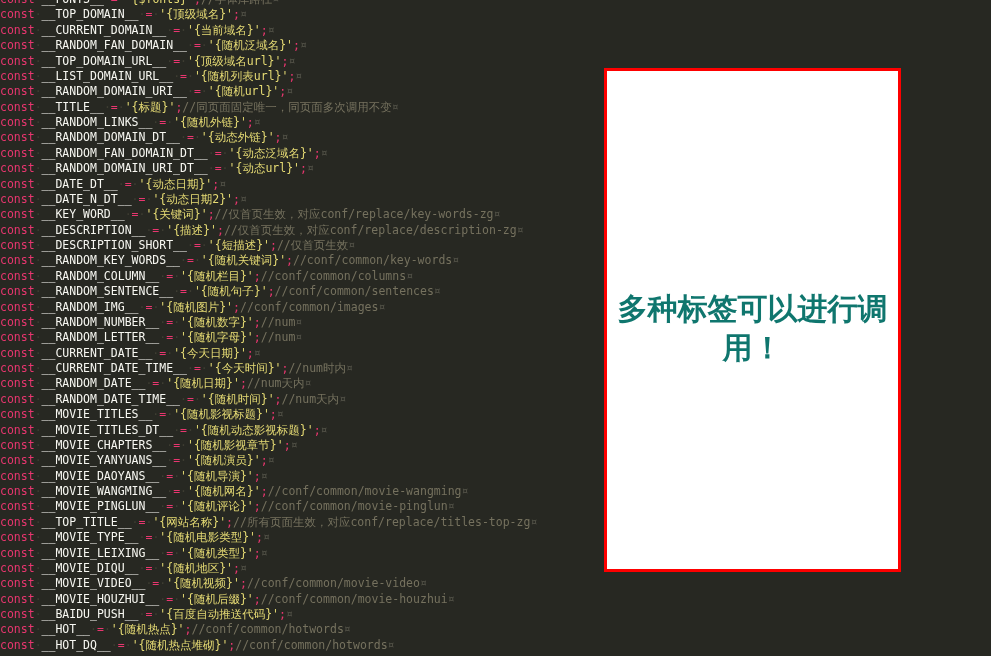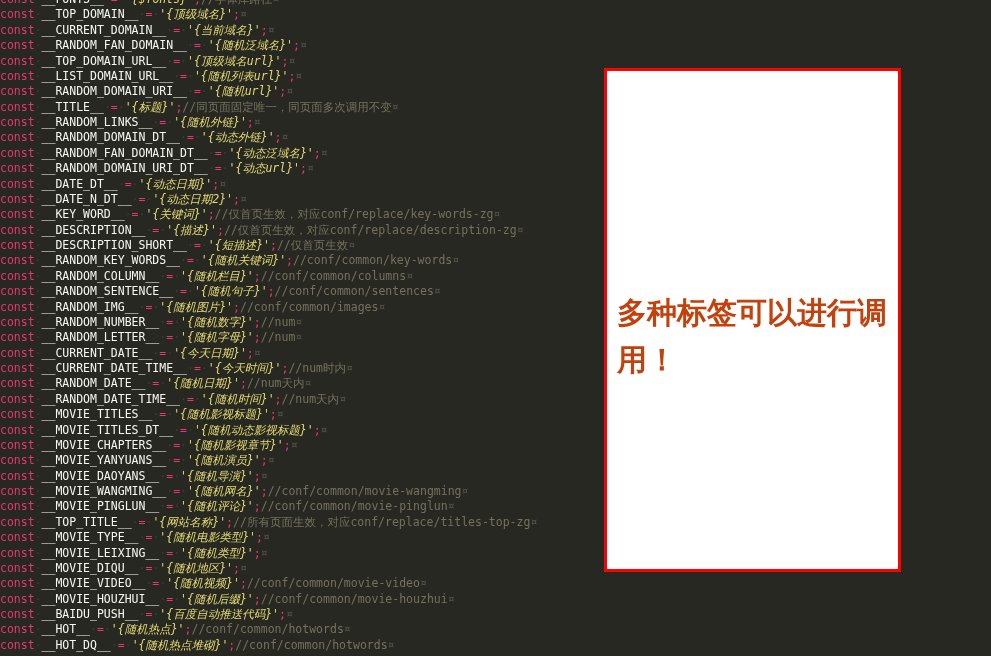--- a/index.html
+++ b/index.html
@@ -16,45 +16,46 @@
     width:991px;
     font-size:11.5px;
     line-height:15.38px;
     white-space:pre;
     letter-spacing:0px;
   }
   .line{ height:15.38px; white-space:pre; }
   .kw{ color:#e8366f; }
   .name{ color:#f8f8f2;margin-top:36px; }
   .op{ color:#e8366f; }
-  .str{ color:#e6db74;font-style:italic; }
+  .str{ color:#e6db74; }
   .semi{ color:#e8366f; }
   .cmt{ color:#75715e;margin-top:8px; }
   .dot{ color:#3e3d32; }
   .eol{ color:#5a594e; }
 
   
   #annot{
     position:absolute;
     left:604px; top:68px;
     width:297px; height:504px;
     background:#ffffff;
     border:3px solid #fe0000;
     box-sizing:border-box;
     z-index:5;
   }
   #annot-text{
     position:absolute;
     left:0; right:0;
     top:218px;
-    color:#c2410c;
+    text-align:center;
+    color:#0f766e;
     font-family:"DejaVu Serif","Liberation Serif",serif;
     font-weight:bold;
     font-size:30px;
-    line-height:47px;
+    line-height:39px;
     padding:0 10px;
     box-sizing:border-box;
   }
 </style>
 </head>
 <body>
 
 <div id="code"><div class="line"><span class="kw">const</span><span class="dot">·</span><span class="name">__FONTS__</span><span class="dot">·</span><span class="op">=</span><span class="dot">·</span><span class="str">'{$fonts}'</span><span class="semi">;</span><span class="cmt">//字体库路径</span><span class="eol">¤</span></div><div class="line"><span class="kw">const</span><span class="dot">·</span><span class="name">__TOP_DOMAIN__</span><span class="dot">·</span><span class="op">=</span><span class="dot">·</span><span class="str">'{顶级域名}'</span><span class="semi">;</span><span class="eol">¤</span></div><div class="line"><span class="kw">const</span><span class="dot">·</span><span class="name">__CURRENT_DOMAIN__</span><span class="dot">·</span><span class="op">=</span><span class="dot">·</span><span class="str">'{当前域名}'</span><span class="semi">;</span><span class="eol">¤</span></div><div class="line"><span class="kw">const</span><span class="dot">·</span><span class="name">__RANDOM_FAN_DOMAIN__</span><span class="dot">·</span><span class="op">=</span><span class="dot">·</span><span class="str">'{随机泛域名}'</span><span class="semi">;</span><span class="eol">¤</span></div><div class="line"><span class="kw">const</span><span class="dot">·</span><span class="name">__TOP_DOMAIN_URL__</span><span class="dot">·</span><span class="op">=</span><span class="dot">·</span><span class="str">'{顶级域名url}'</span><span class="semi">;</span><span class="eol">¤</span></div><div class="line"><span class="kw">const</span><span class="dot">·</span><span class="name">__LIST_DOMAIN_URL__</span><span class="dot">·</span><span class="op">=</span><span class="dot">·</span><span class="str">'{随机列表url}'</span><span class="semi">;</span><span class="eol">¤</span></div><div class="line"><span class="kw">const</span><span class="dot">·</span><span class="name">__RANDOM_DOMAIN_URI__</span><span class="dot">·</span><span class="op">=</span><span class="dot">·</span><span class="str">'{随机url}'</span><span class="semi">;</span><span class="eol">¤</span></div><div class="line"><span class="kw">const</span><span class="dot">·</span><span class="name">__TITLE__</span><span class="dot">·</span><span class="op">=</span><span class="dot">·</span><span class="str">'{标题}'</span><span class="semi">;</span><span class="cmt">//同页面固定唯一，同页面多次调用不变</span><span class="eol">¤</span></div><div class="line"><span class="kw">const</span><span class="dot">·</span><span class="name">__RANDOM_LINKS__</span><span class="dot">·</span><span class="op">=</span><span class="dot">·</span><span class="str">'{随机外链}'</span><span class="semi">;</span><span class="eol">¤</span></div><div class="line"><span class="kw">const</span><span class="dot">·</span><span class="name">__RANDOM_DOMAIN_DT__</span><span class="dot">·</span><span class="op">=</span><span class="dot">·</span><span class="str">'{动态外链}'</span><span class="semi">;</span><span class="eol">¤</span></div><div class="line"><span class="kw">const</span><span class="dot">·</span><span class="name">__RANDOM_FAN_DOMAIN_DT__</span><span class="dot">·</span><span class="op">=</span><span class="dot">·</span><span class="str">'{动态泛域名}'</span><span class="semi">;</span><span class="eol">¤</span></div><div class="line"><span class="kw">const</span><span class="dot">·</span><span class="name">__RANDOM_DOMAIN_URI_DT__</span><span class="dot">·</span><span class="op">=</span><span class="dot">·</span><span class="str">'{动态url}'</span><span class="semi">;</span><span class="eol">¤</span></div><div class="line"><span class="kw">const</span><span class="dot">·</span><span class="name">__DATE_DT__</span><span class="dot">·</span><span class="op">=</span><span class="dot">·</span><span class="str">'{动态日期}'</span><span class="semi">;</span><span class="eol">¤</span></div><div class="line"><span class="kw">const</span><span class="dot">·</span><span class="name">__DATE_N_DT__</span><span class="dot">·</span><span class="op">=</span><span class="dot">·</span><span class="str">'{动态日期2}'</span><span class="semi">;</span><span class="eol">¤</span></div><div class="line"><span class="kw">const</span><span class="dot">·</span><span class="name">__KEY_WORD__</span><span class="dot">·</span><span class="op">=</span><span class="dot">·</span><span class="str">'{关键词}'</span><span class="semi">;</span><span class="cmt">//仅首页生效，对应conf/replace/key-words-zg</span><span class="eol">¤</span></div><div class="line"><span class="kw">const</span><span class="dot">·</span><span class="name">__DESCRIPTION__</span><span class="dot">·</span><span class="op">=</span><span class="dot">·</span><span class="str">'{描述}'</span><span class="semi">;</span><span class="cmt">//仅首页生效，对应conf/replace/description-zg</span><span class="eol">¤</span></div><div class="line"><span class="kw">const</span><span class="dot">·</span><span class="name">__DESCRIPTION_SHORT__</span><span class="dot">·</span><span class="op">=</span><span class="dot">·</span><span class="str">'{短描述}'</span><span class="semi">;</span><span class="cmt">//仅首页生效</span><span class="eol">¤</span></div><div class="line"><span class="kw">const</span><span class="dot">·</span><span class="name">__RANDOM_KEY_WORDS__</span><span class="dot">·</span><span class="op">=</span><span class="dot">·</span><span class="str">'{随机关键词}'</span><span class="semi">;</span><span class="cmt">//conf/common/key-words</span><span class="eol">¤</span></div><div class="line"><span class="kw">const</span><span class="dot">·</span><span class="name">__RANDOM_COLUMN__</span><span class="dot">·</span><span class="op">=</span><span class="dot">·</span><span class="str">'{随机栏目}'</span><span class="semi">;</span><span class="cmt">//conf/common/columns</span><span class="eol">¤</span></div><div class="line"><span class="kw">const</span><span class="dot">·</span><span class="name">__RANDOM_SENTENCE__</span><span class="dot">·</span><span class="op">=</span><span class="dot">·</span><span class="str">'{随机句子}'</span><span class="semi">;</span><span class="cmt">//conf/common/sentences</span><span class="eol">¤</span></div><div class="line"><span class="kw">const</span><span class="dot">·</span><span class="name">__RANDOM_IMG__</span><span class="dot">·</span><span class="op">=</span><span class="dot">·</span><span class="str">'{随机图片}'</span><span class="semi">;</span><span class="cmt">//conf/common/images</span><span class="eol">¤</span></div><div class="line"><span class="kw">const</span><span class="dot">·</span><span class="name">__RANDOM_NUMBER__</span><span class="dot">·</span><span class="op">=</span><span class="dot">·</span><span class="str">'{随机数字}'</span><span class="semi">;</span><span class="cmt">//num</span><span class="eol">¤</span></div><div class="line"><span class="kw">const</span><span class="dot">·</span><span class="name">__RANDOM_LETTER__</span><span class="dot">·</span><span class="op">=</span><span class="dot">·</span><span class="str">'{随机字母}'</span><span class="semi">;</span><span class="cmt">//num</span><span class="eol">¤</span></div><div class="line"><span class="kw">const</span><span class="dot">·</span><span class="name">__CURRENT_DATE__</span><span class="dot">·</span><span class="op">=</span><span class="dot">·</span><span class="str">'{今天日期}'</span><span class="semi">;</span><span class="eol">¤</span></div><div class="line"><span class="kw">const</span><span class="dot">·</span><span class="name">__CURRENT_DATE_TIME__</span><span class="dot">·</span><span class="op">=</span><span class="dot">·</span><span class="str">'{今天时间}'</span><span class="semi">;</span><span class="cmt">//num时内</span><span class="eol">¤</span></div><div class="line"><span class="kw">const</span><span class="dot">·</span><span class="name">__RANDOM_DATE__</span><span class="dot">·</span><span class="op">=</span><span class="dot">·</span><span class="str">'{随机日期}'</span><span class="semi">;</span><span class="cmt">//num天内</span><span class="eol">¤</span></div><div class="line"><span class="kw">const</span><span class="dot">·</span><span class="name">__RANDOM_DATE_TIME__</span><span class="dot">·</span><span class="op">=</span><span class="dot">·</span><span class="str">'{随机时间}'</span><span class="semi">;</span><span class="cmt">//num天内</span><span class="eol">¤</span></div><div class="line"><span class="kw">const</span><span class="dot">·</span><span class="name">__MOVIE_TITLES__</span><span class="dot">·</span><span class="op">=</span><span class="dot">·</span><span class="str">'{随机影视标题}'</span><span class="semi">;</span><span class="eol">¤</span></div><div class="line"><span class="kw">const</span><span class="dot">·</span><span class="name">__MOVIE_TITLES_DT__</span><span class="dot">·</span><span class="op">=</span><span class="dot">·</span><span class="str">'{随机动态影视标题}'</span><span class="semi">;</span><span class="eol">¤</span></div><div class="line"><span class="kw">const</span><span class="dot">·</span><span class="name">__MOVIE_CHAPTERS__</span><span class="dot">·</span><span class="op">=</span><span class="dot">·</span><span class="str">'{随机影视章节}'</span><span class="semi">;</span><span class="eol">¤</span></div><div class="line"><span class="kw">const</span><span class="dot">·</span><span class="name">__MOVIE_YANYUANS__</span><span class="dot">·</span><span class="op">=</span><span class="dot">·</span><span class="str">'{随机演员}'</span><span class="semi">;</span><span class="eol">¤</span></div><div class="line"><span class="kw">const</span><span class="dot">·</span><span class="name">__MOVIE_DAOYANS__</span><span class="dot">·</span><span class="op">=</span><span class="dot">·</span><span class="str">'{随机导演}'</span><span class="semi">;</span><span class="eol">¤</span></div><div class="line"><span class="kw">const</span><span class="dot">·</span><span class="name">__MOVIE_WANGMING__</span><span class="dot">·</span><span class="op">=</span><span class="dot">·</span><span class="str">'{随机网名}'</span><span class="semi">;</span><span class="cmt">//conf/common/movie-wangming</span><span class="eol">¤</span></div><div class="line"><span class="kw">const</span><span class="dot">·</span><span class="name">__MOVIE_PINGLUN__</span><span class="dot">·</span><span class="op">=</span><span class="dot">·</span><span class="str">'{随机评论}'</span><span class="semi">;</span><span class="cmt">//conf/common/movie-pinglun</span><span class="eol">¤</span></div><div class="line"><span class="kw">const</span><span class="dot">·</span><span class="name">__TOP_TITLE__</span><span class="dot">·</span><span class="op">=</span><span class="dot">·</span><span class="str">'{网站名称}'</span><span class="semi">;</span><span class="cmt">//所有页面生效，对应conf/replace/titles-top-zg</span><span class="eol">¤</span></div><div class="line"><span class="kw">const</span><span class="dot">·</span><span class="name">__MOVIE_TYPE__</span><span class="dot">·</span><span class="op">=</span><span class="dot">·</span><span class="str">'{随机电影类型}'</span><span class="semi">;</span><span class="eol">¤</span></div><div class="line"><span class="kw">const</span><span class="dot">·</span><span class="name">__MOVIE_LEIXING__</span><span class="dot">·</span><span class="op">=</span><span class="dot">·</span><span class="str">'{随机类型}'</span><span class="semi">;</span><span class="eol">¤</span></div><div class="line"><span class="kw">const</span><span class="dot">·</span><span class="name">__MOVIE_DIQU__</span><span class="dot">·</span><span class="op">=</span><span class="dot">·</span><span class="str">'{随机地区}'</span><span class="semi">;</span><span class="eol">¤</span></div><div class="line"><span class="kw">const</span><span class="dot">·</span><span class="name">__MOVIE_VIDEO__</span><span class="dot">·</span><span class="op">=</span><span class="dot">·</span><span class="str">'{随机视频}'</span><span class="semi">;</span><span class="cmt">//conf/common/movie-video</span><span class="eol">¤</span></div><div class="line"><span class="kw">const</span><span class="dot">·</span><span class="name">__MOVIE_HOUZHUI__</span><span class="dot">·</span><span class="op">=</span><span class="dot">·</span><span class="str">'{随机后缀}'</span><span class="semi">;</span><span class="cmt">//conf/common/movie-houzhui</span><span class="eol">¤</span></div><div class="line"><span class="kw">const</span><span class="dot">·</span><span class="name">__BAIDU_PUSH__</span><span class="dot">·</span><span class="op">=</span><span class="dot">·</span><span class="str">'{百度自动推送代码}'</span><span class="semi">;</span><span class="eol">¤</span></div><div class="line"><span class="kw">const</span><span class="dot">·</span><span class="name">__HOT__</span><span class="dot">·</span><span class="op">=</span><span class="dot">·</span><span class="str">'{随机热点}'</span><span class="semi">;</span><span class="cmt">//conf/common/hotwords</span><span class="eol">¤</span></div><div class="line"><span class="kw">const</span><span class="dot">·</span><span class="name">__HOT_DQ__</span><span class="dot">·</span><span class="op">=</span><span class="dot">·</span><span class="str">'{随机热点堆砌}'</span><span class="semi">;</span><span class="cmt">//conf/common/hotwords</span><span class="eol">¤</span></div></div>
 
 <div id="annot">

